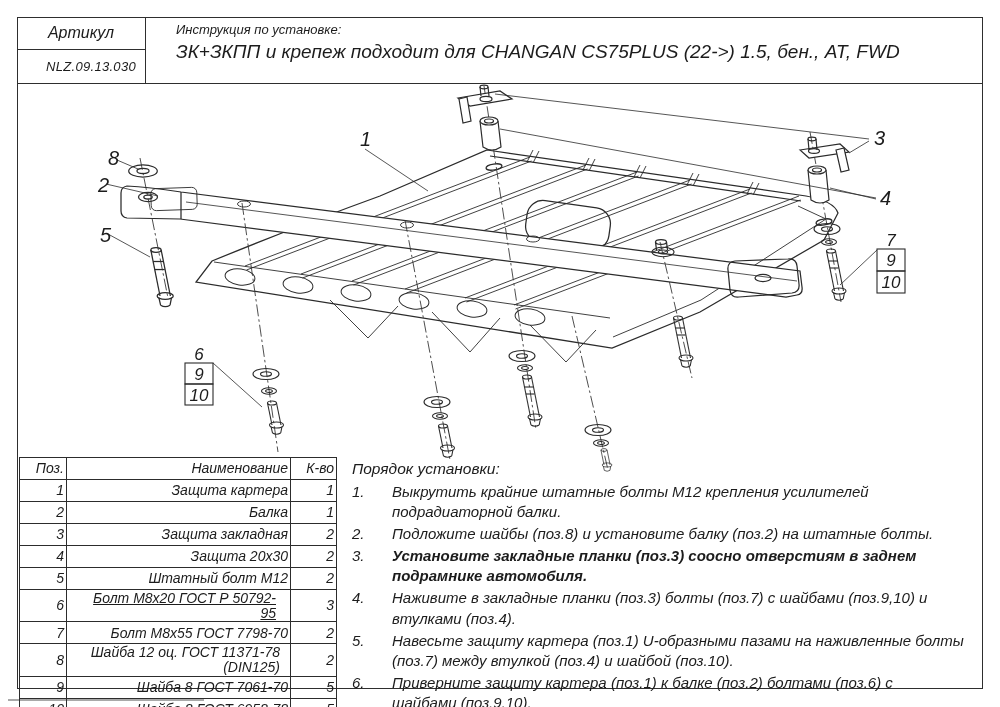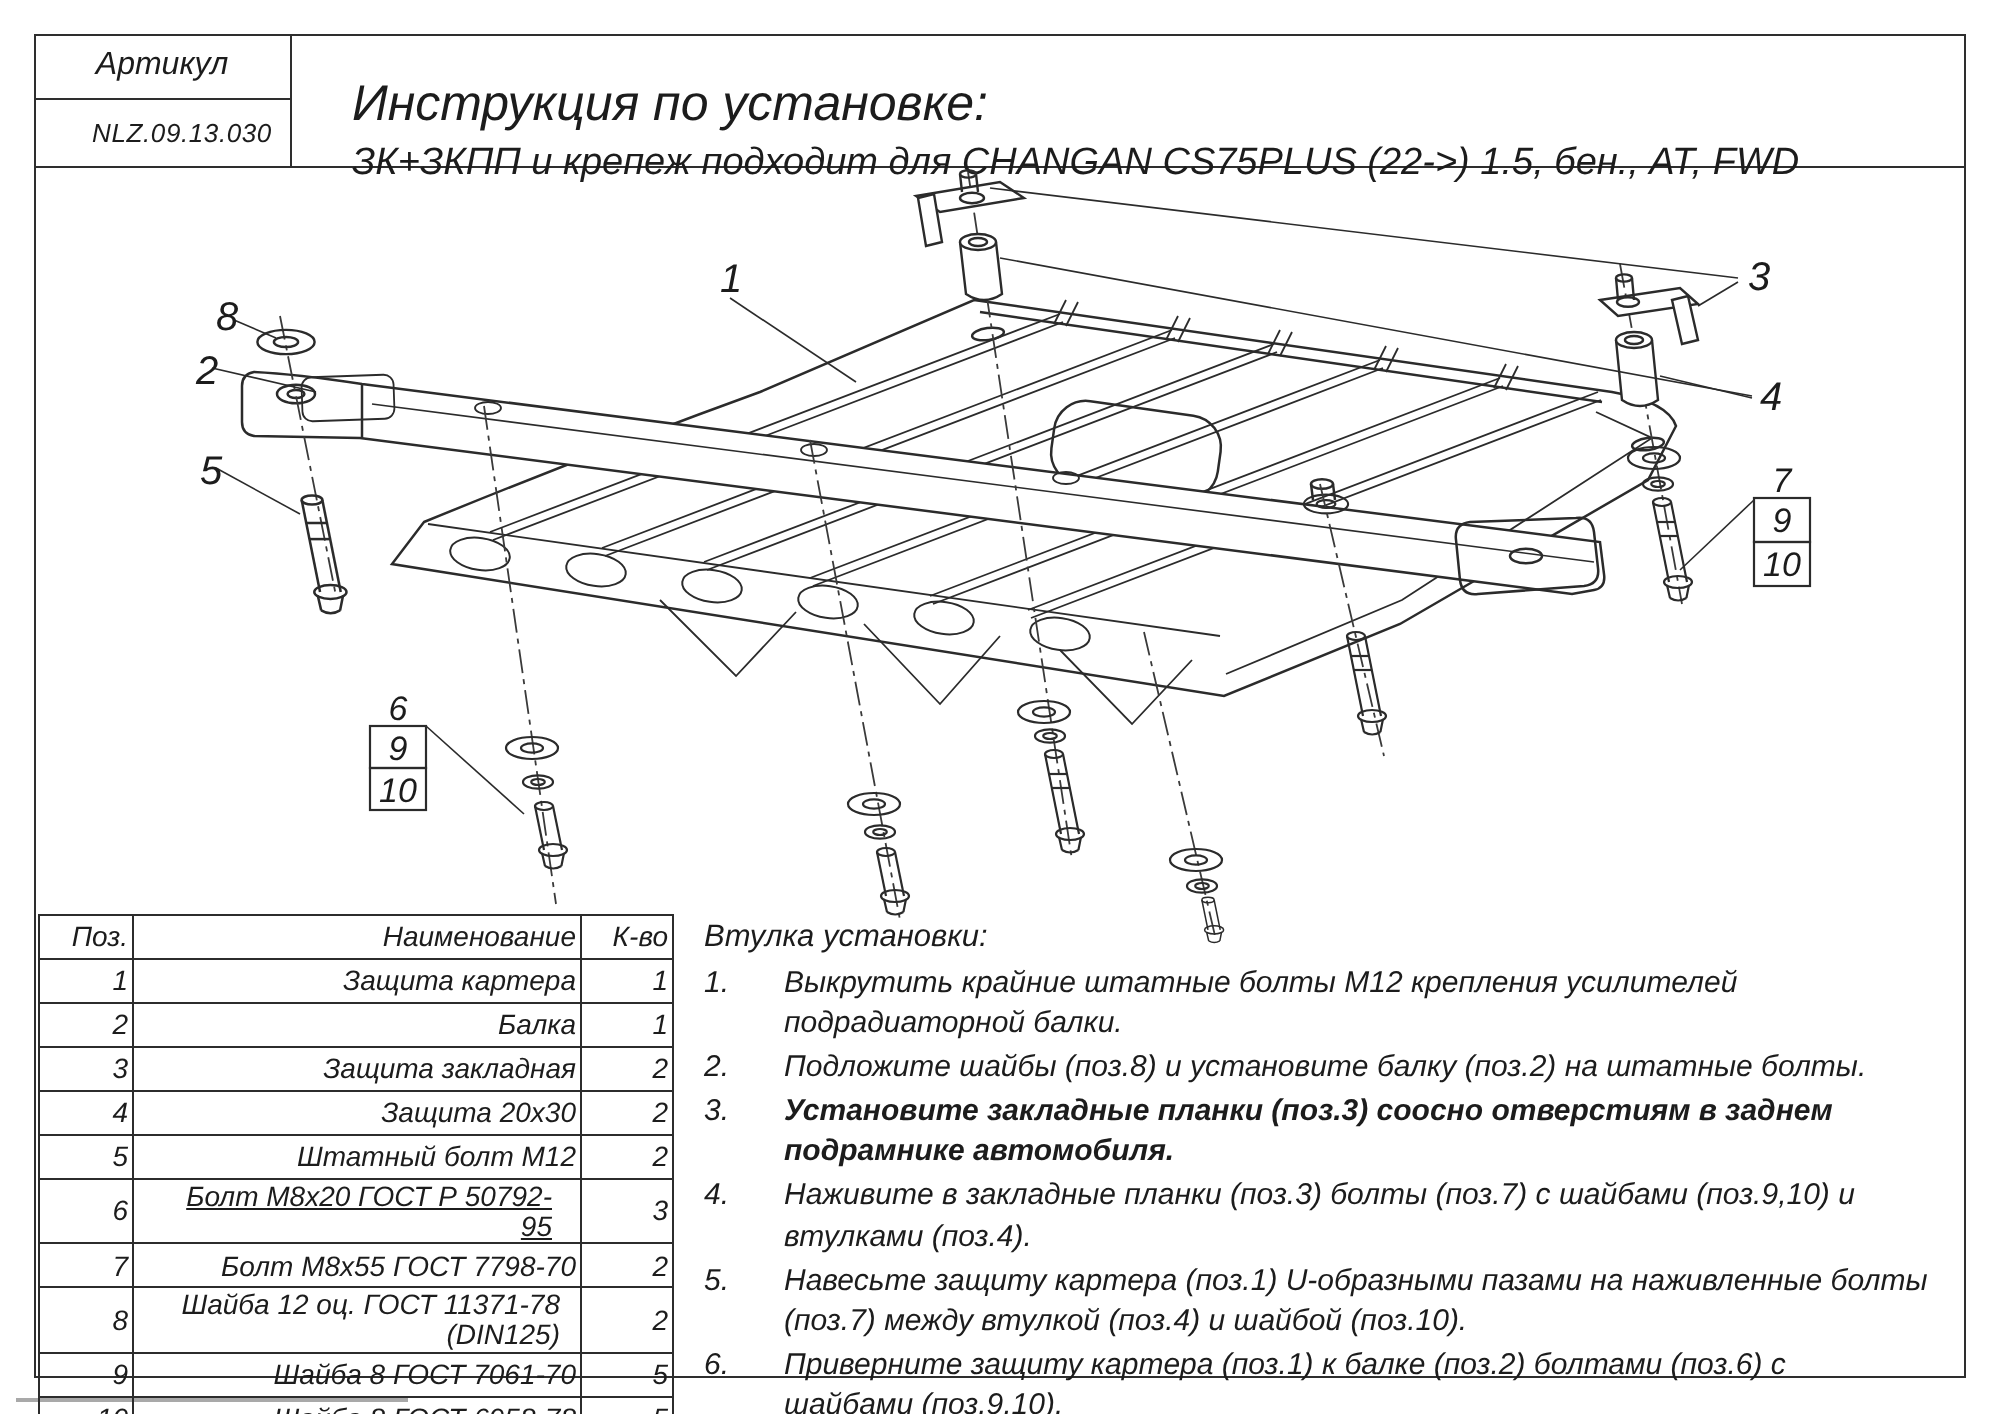--- a/index.html
+++ b/index.html
@@ -5,21 +5,21 @@
   html,body{margin:0;padding:0;background:#e8e8e8;}
   #page{position:relative;width:1000px;height:707px;background:#ffffff;overflow:hidden;
         font-family:"Liberation Sans",sans-serif;font-style:italic;color:#1c1c1c;}
   .abs{position:absolute;}
   #border-frame{left:17px;top:17px;width:966px;height:672px;border:1.6px solid #2e2e2e;box-sizing:border-box;}
   
   #hdr-left{left:17px;top:17px;width:129px;height:67px;border-right:1.4px solid #2e2e2e;border-bottom:1.4px solid #2e2e2e;box-sizing:border-box;}
   #hdr-left-top{height:33px;border-bottom:1.4px solid #2e2e2e;box-sizing:border-box;display:flex;align-items:center;justify-content:center;font-size:16px;}
   #hdr-left-bot{height:32px;display:flex;align-items:center;justify-content:center;font-size:13px;letter-spacing:.3px;padding-left:20px;}
   #hdr-right{left:146px;top:17px;width:837px;height:67px;border-bottom:1.4px solid #2e2e2e;box-sizing:border-box;padding:3px 0 0 30px;}
-  #hdr-right .t1{font-size:25px;margin-top:18px;}
+  #hdr-right .t1{font-size:13px;margin-top:2px;}
   #hdr-right .t2{font-size:19px;margin-top:4px;}
   
   #drawing{left:17px;top:84px;width:966px;height:402px;z-index:1;pointer-events:none;}
   svg text{font-family:"Liberation Sans",sans-serif;font-style:italic;fill:#1c1c1c;}
   
   #parts{left:19px;top:457px;z-index:2;border-collapse:collapse;table-layout:fixed;width:317px;font-size:14px;font-style:italic;}
   #parts td,#parts th{border:1.4px solid #2c2c2c;text-align:right;vertical-align:middle;padding:1px 2px;line-height:1.05;height:19px;font-weight:normal;}
   
   #instr{left:352px;top:460px;width:632px;z-index:2;}
   #instr .ititle{font-size:15.5px;margin-bottom:4px;}
@@ -292,21 +292,21 @@
         </tr>
     <tr>
           <td>10</td>
           <td>Шайба 8 ГОСТ 6958-78</td>
           <td>5</td>
         </tr>
   </tbody>
     </table>
 
   <div class="abs" id="instr">
-    <div class="ititle">Втулка установки:</div>
+    <div class="ititle">Порядок установки:</div>
     <div class="step">
         <span class="n">1.</span>
         <span class="tx">Выкрутить крайние штатные болты М12 крепления усилителей подрадиаторной балки.</span>
       </div>
     <div class="step">
         <span class="n">2.</span>
         <span class="tx">Подложите шайбы (поз.8) и установите балку (поз.2) на штатные болты.</span>
       </div>
     <div class="step">
         <span class="n">3.</span>

